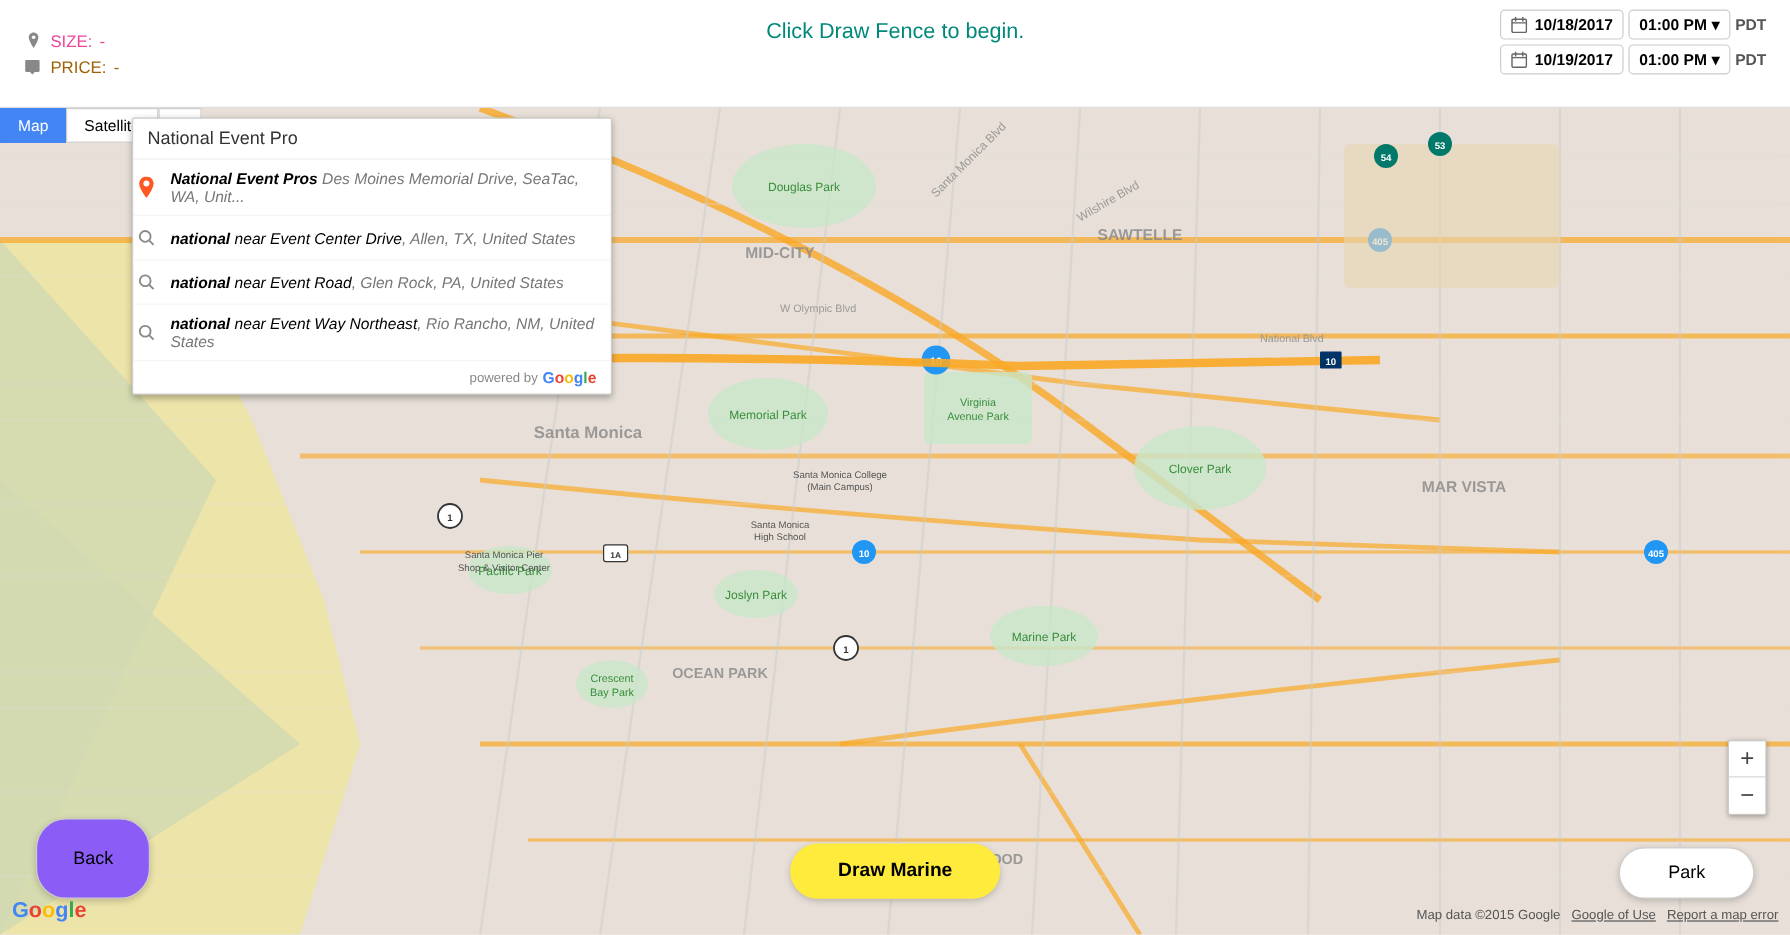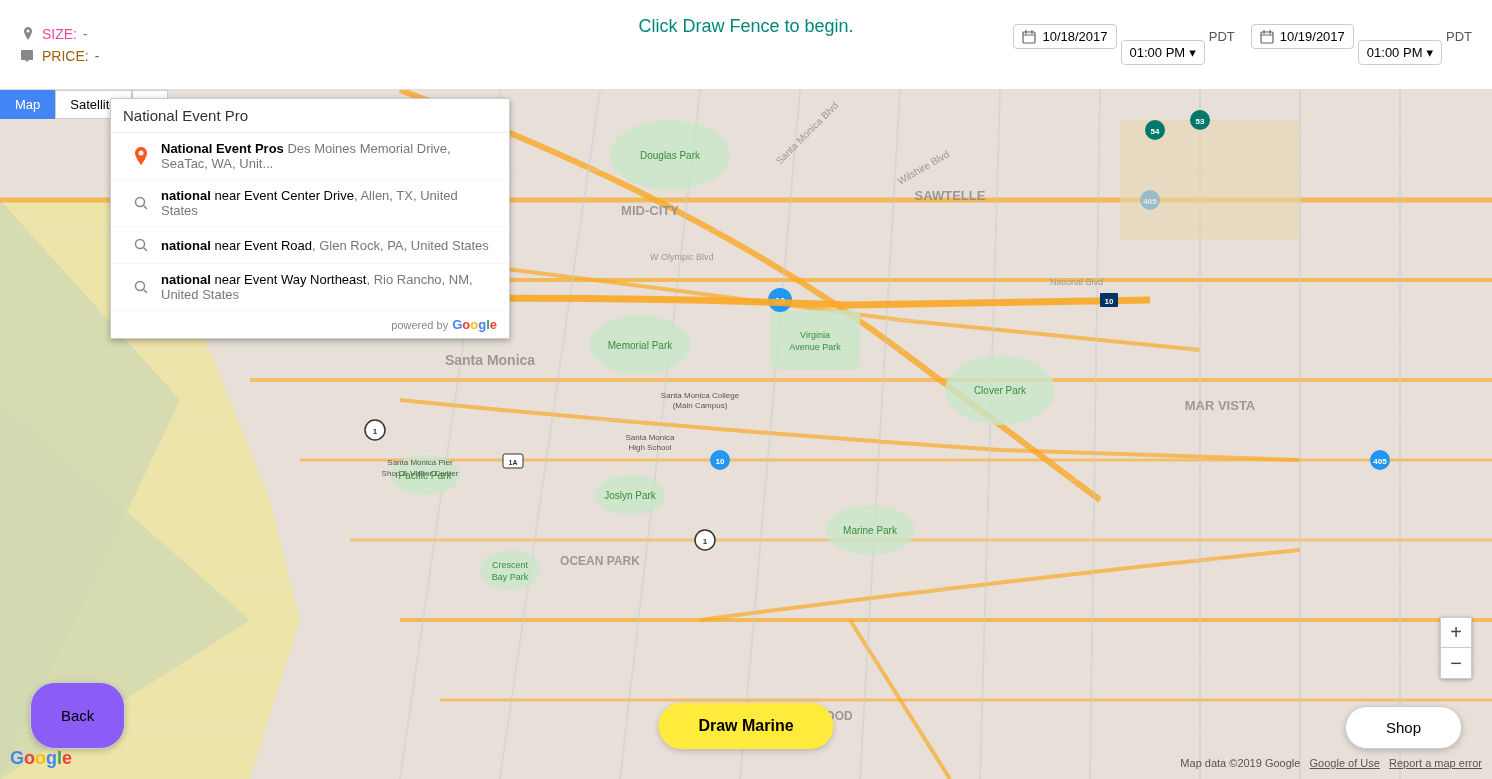--- a/index.html
+++ b/index.html
@@ -60,22 +60,23 @@
       font-size: 18px;
       color: #00897b;
       font-weight: 500;
     }
 
     #datetime-controls {
       position: absolute;
       right: 20px;
       top: 8px;
       display: flex;
-      flex-direction: row;
-      gap: 16px;
+      flex-direction: column;
+      gap: 4px;
+      font-weight: bold;
     }
 
     .datetime-row {
       display: flex;
       align-items: center;
       gap: 4px;
     }
 
     .date-box {
       display: flex;
@@ -91,21 +92,20 @@
     .time-box {
       display: flex;
       align-items: center;
       border: 1px solid #ccc;
       border-radius: 4px;
       padding: 4px 8px;
       font-size: 13px;
       background: white;
       gap: 4px;
       cursor: pointer;
-      margin-top: 32px;
     }
 
     .tz-label {
       font-size: 13px;
       color: #555;
     }
 
     
     #map-tabs {
       position: absolute;
@@ -153,24 +153,25 @@
       border: none;
       outline: none;
       font-size: 15px;
       width: 100%;
       color: #333;
     }
 
     .autocomplete-item {
       display: flex;
       align-items: center;
-      padding: 8px 20px;
+      padding: 8px 1px;
       cursor: pointer;
       font-size: 13px;
       border-bottom: 1px solid #f5f5f5;
+      font-style: italic;
     }
 
     .autocomplete-item .icon {
       width: 20px;
       height: 20px;
       margin-right: 10px;
       flex-shrink: 0;
       display: flex;
       align-items: center;
       justify-content: center;
@@ -563,30 +564,30 @@
     <span style="font-weight:bold; font-size:13px;">
       <span class="g-blue">G</span><span class="g-red">o</span><span class="g-yellow">o</span><span class="g-blue">g</span><span class="g-green">l</span><span class="g-red">e</span>
     </span>
   </div>
 </div>
 
 <button id="back-button">Back</button>
 
 <button id="draw-fence-button">Draw Marine</button>
 
-<button id="next-button">Shop</button>
+<button id="next-button">Park</button>
 
 <div id="zoom-controls">
   <button class="zoom-btn">+</button>
   <button class="zoom-btn">−</button>
 </div>
 
 <div id="google-logo">
   <span class="g-blue" style="font-weight:bold;">G</span><span class="g-red" style="font-weight:bold;">o</span><span class="g-yellow" style="font-weight:bold;">o</span><span class="g-blue" style="font-weight:bold;">g</span><span class="g-green" style="font-weight:bold;">l</span><span class="g-red" style="font-weight:bold;">e</span>
 </div>
 
 <div id="map-attribution">
-  <span>Map data ©2019 Google</span>
+  <span>Map data ©2015 Google</span>
   &nbsp;
   <a href="#" style="color:#555; font-size:11px;">Google of Use</a>
   &nbsp;
   <a href="#" style="color:#555; font-size:11px;">Report a map error</a>
 </div>
 
 </body></html>

